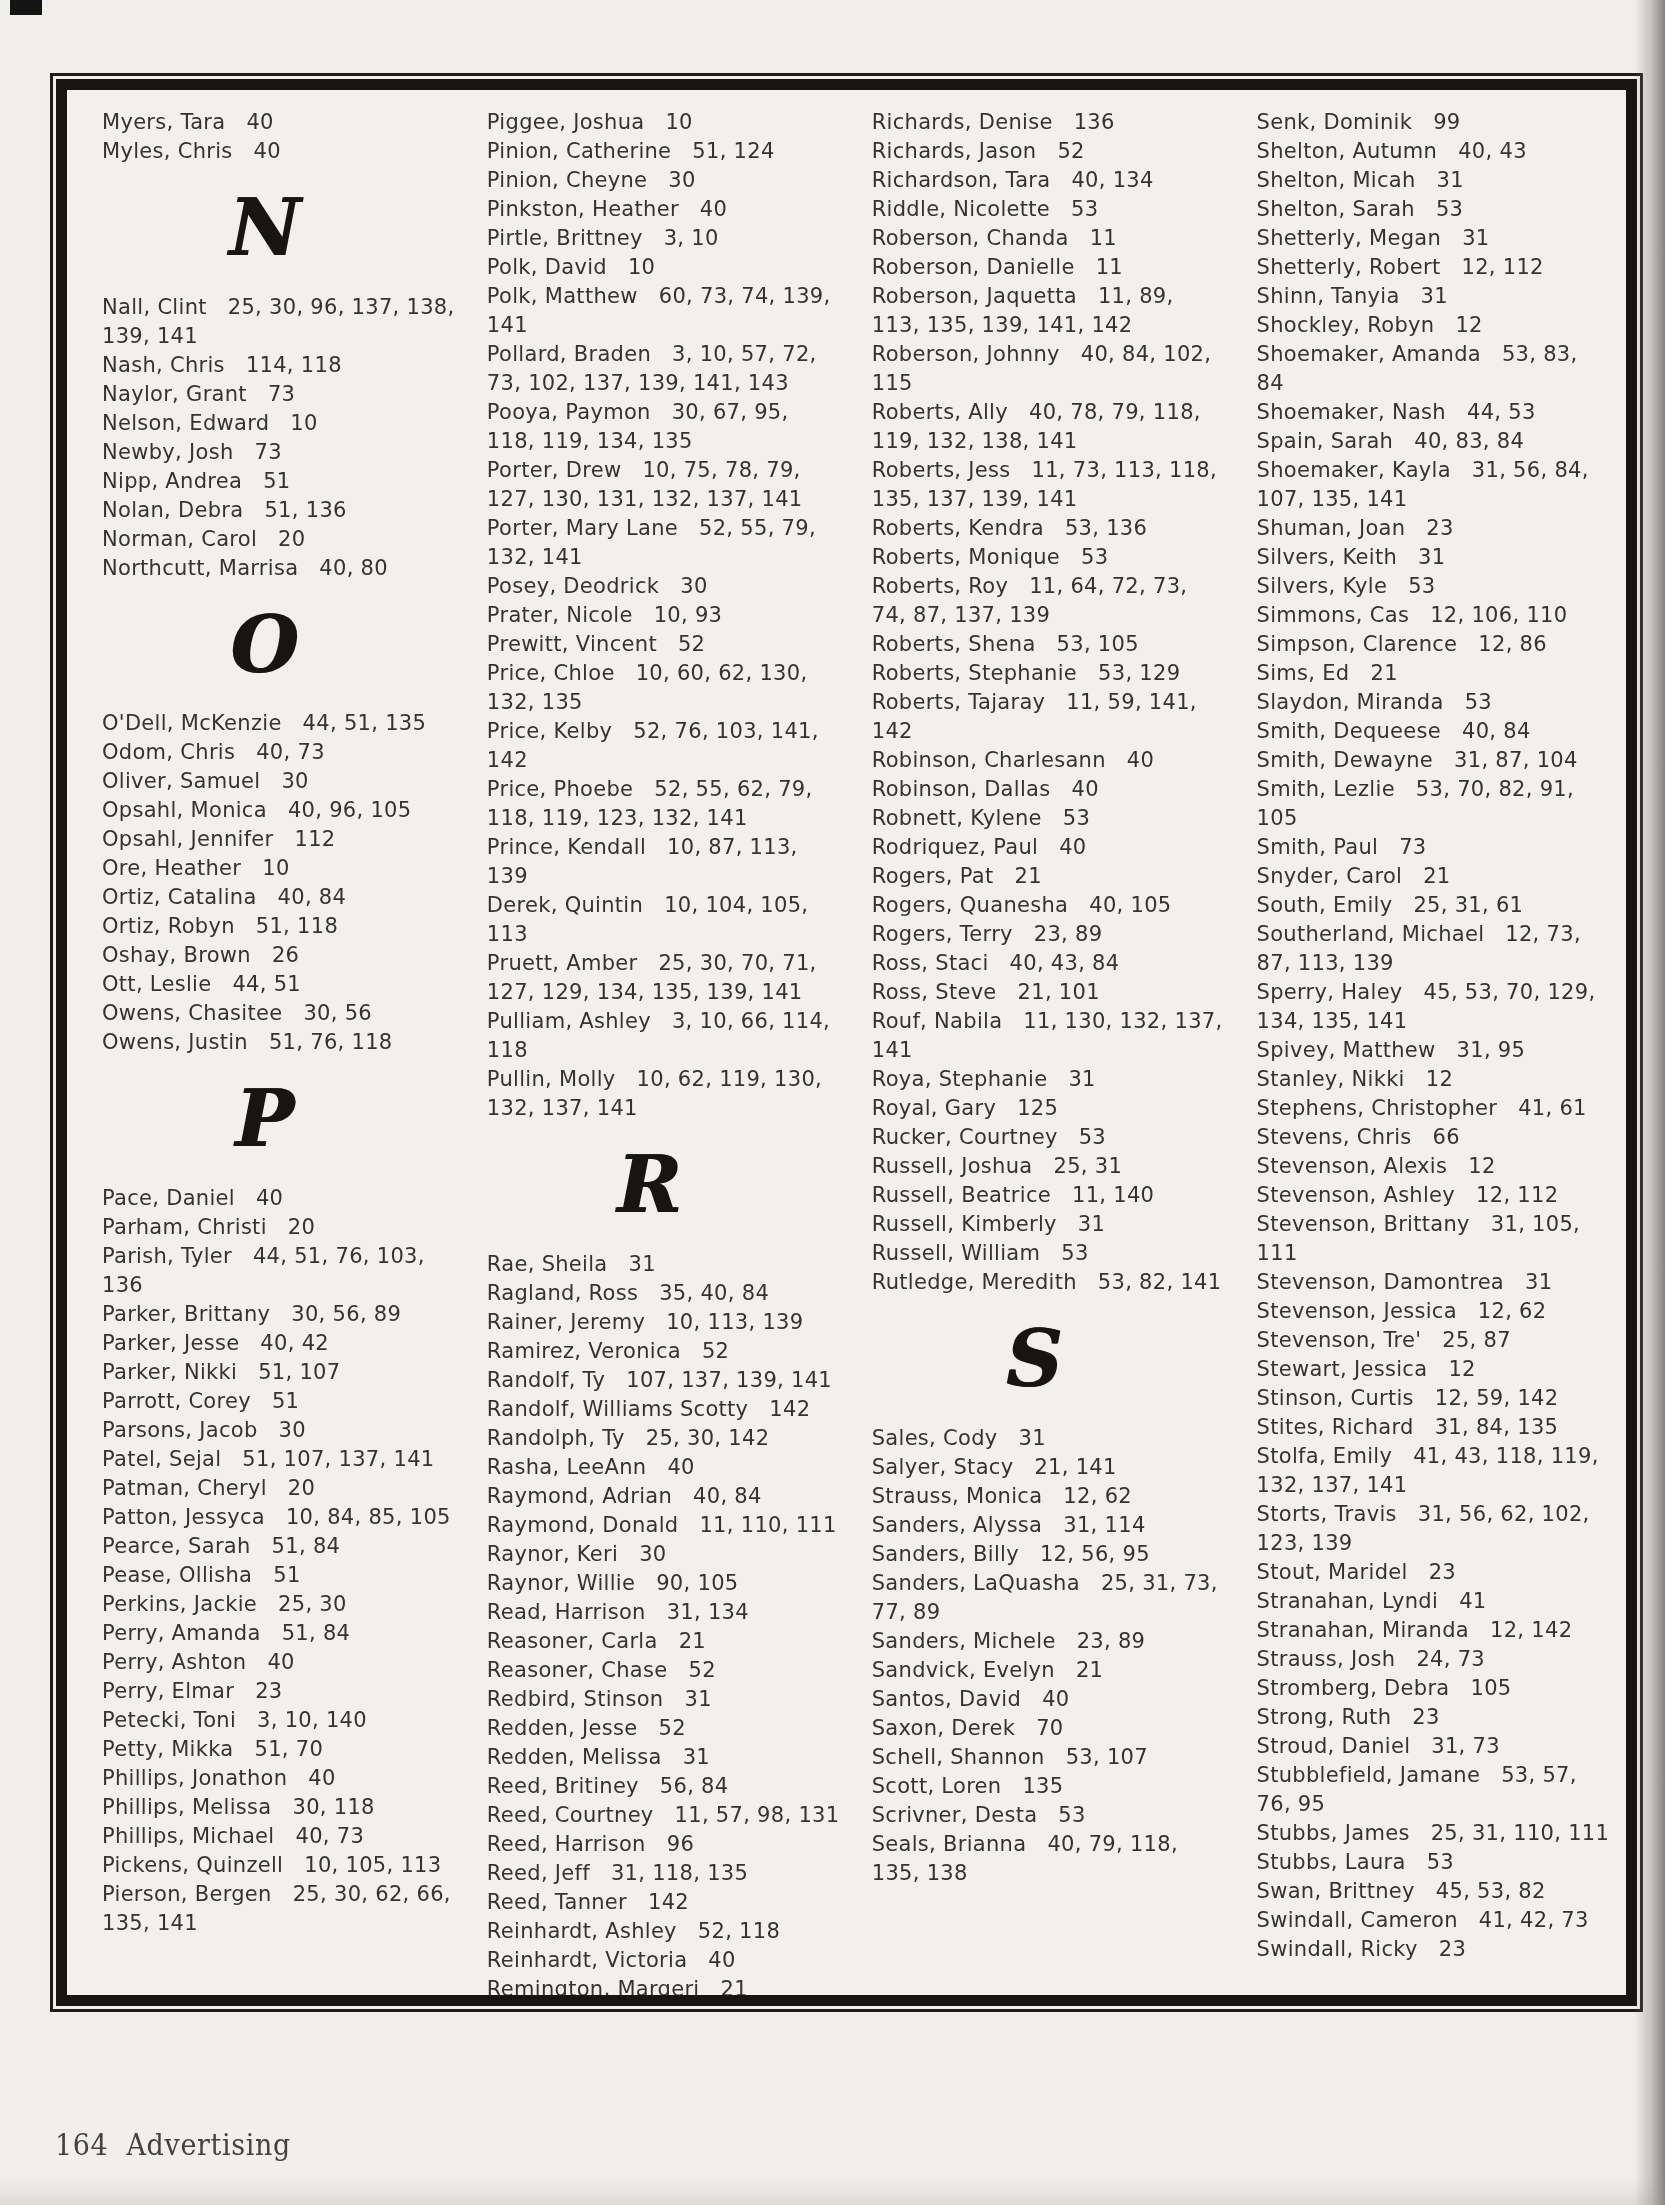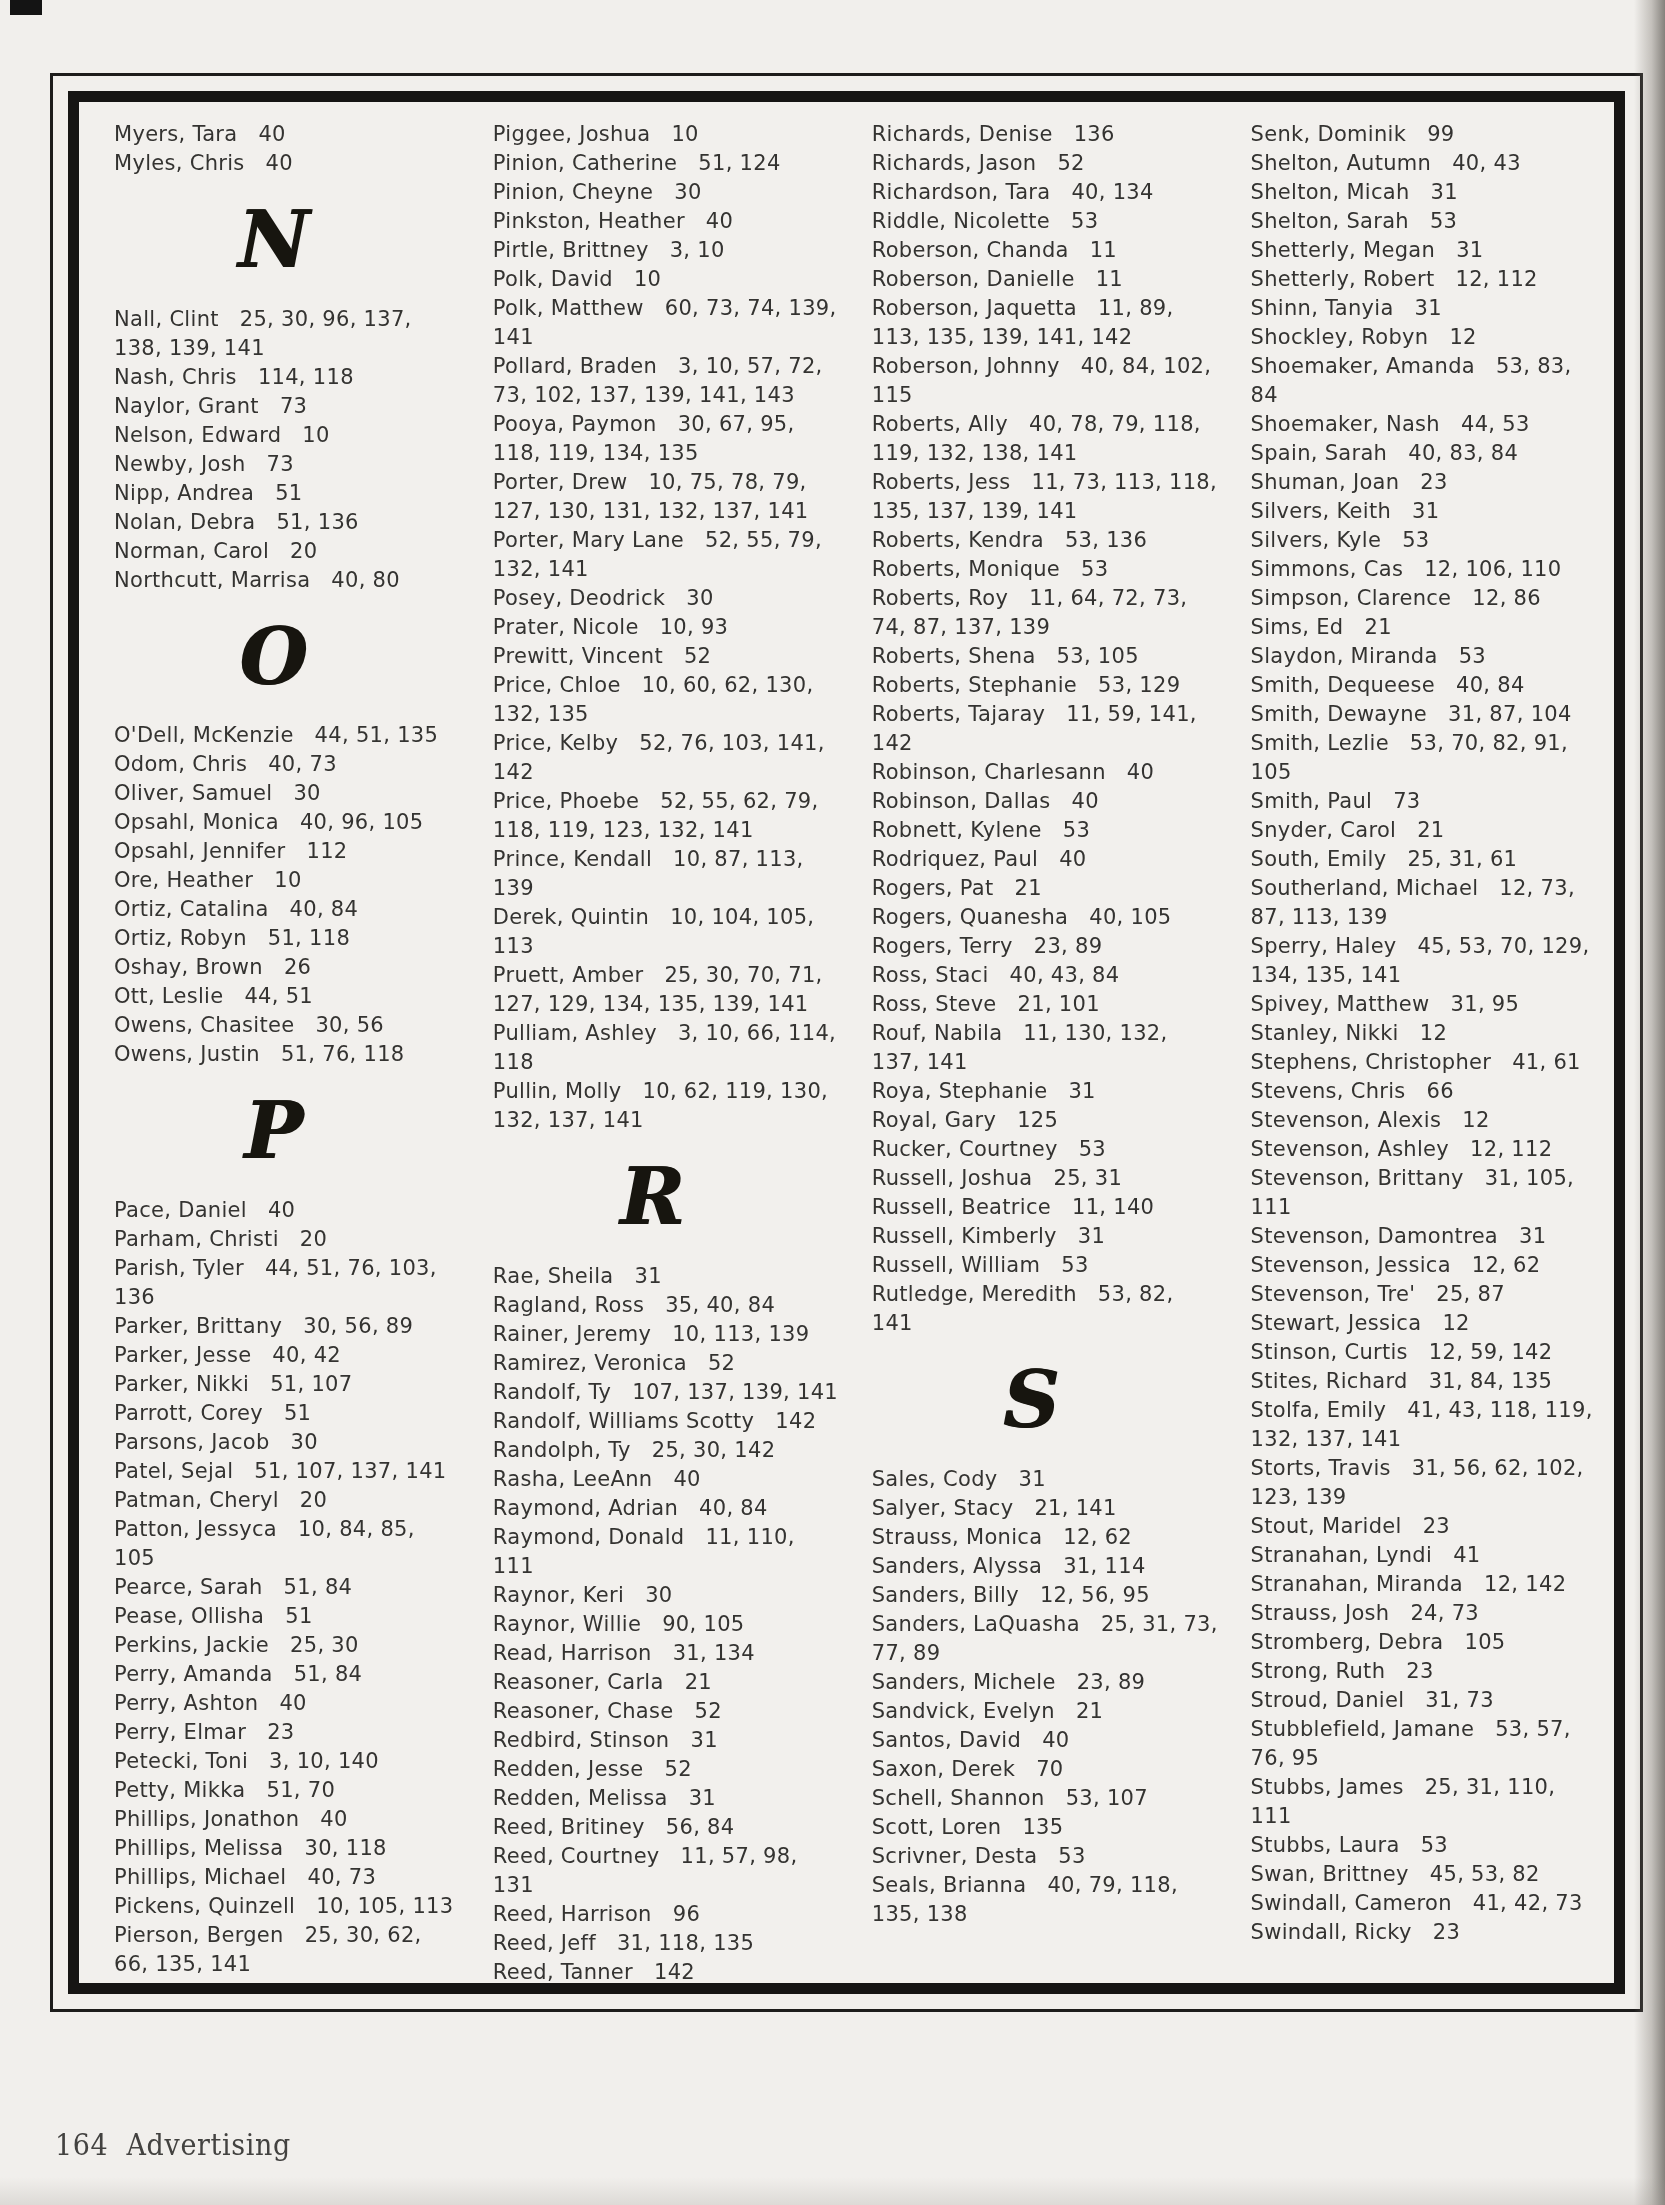--- a/index.html
+++ b/index.html
@@ -21,21 +21,21 @@
   }
   #bottom-shade{
     position:absolute;left:0;bottom:0;width:100%;height:28px;
     background:linear-gradient(to bottom,rgba(160,155,148,0),rgba(160,155,148,.25));
   }
   
   #frame-outer{
     position:absolute;left:50px;top:73px;
     width:1593px;height:1939px;
     border:3.5px solid #1d1c1b;
-    padding:15px;
+    padding:3px;
     box-sizing:border-box;
     background:#f1efec;
   }
   #frame-inner{
     width:100%;height:100%;
     border:11px solid #161514;
     box-sizing:border-box;
     background:#f2f0ed;
     padding:18px 16.6px 12.5px 35px;
     overflow:hidden;
@@ -246,20 +246,21 @@
             <div class="entry"><span class="nm">Shelton, Autumn</span><span class="pg">40, 43</span></div>
             <div class="entry"><span class="nm">Shelton, Micah</span><span class="pg">31</span></div>
             <div class="entry"><span class="nm">Shelton, Sarah</span><span class="pg">53</span></div>
             <div class="entry"><span class="nm">Shetterly, Megan</span><span class="pg">31</span></div>
             <div class="entry"><span class="nm">Shetterly, Robert</span><span class="pg">12, 112</span></div>
             <div class="entry"><span class="nm">Shinn, Tanyia</span><span class="pg">31</span></div>
             <div class="entry"><span class="nm">Shockley, Robyn</span><span class="pg">12</span></div>
             <div class="entry"><span class="nm">Shoemaker, Amanda</span><span class="pg">53, 83, 84</span></div>
             <div class="entry"><span class="nm">Shoemaker, Nash</span><span class="pg">44, 53</span></div>
             <div class="entry"><span class="nm">Spain, Sarah</span><span class="pg">40, 83, 84</span></div>
+            <div class="entry"><span class="nm">Shoemaker, Kayla</span><span class="pg">31, 56, 84, 107, 135, 141</span></div>
             <div class="entry"><span class="nm">Shuman, Joan</span><span class="pg">23</span></div>
             <div class="entry"><span class="nm">Silvers, Keith</span><span class="pg">31</span></div>
             <div class="entry"><span class="nm">Silvers, Kyle</span><span class="pg">53</span></div>
             <div class="entry"><span class="nm">Simmons, Cas</span><span class="pg">12, 106, 110</span></div>
             <div class="entry"><span class="nm">Simpson, Clarence</span><span class="pg">12, 86</span></div>
             <div class="entry"><span class="nm">Sims, Ed</span><span class="pg">21</span></div>
             <div class="entry"><span class="nm">Slaydon, Miranda</span><span class="pg">53</span></div>
             <div class="entry"><span class="nm">Smith, Dequeese</span><span class="pg">40, 84</span></div>
             <div class="entry"><span class="nm">Smith, Dewayne</span><span class="pg">31, 87, 104</span></div>
             <div class="entry"><span class="nm">Smith, Lezlie</span><span class="pg">53, 70, 82, 91, 105</span></div>

